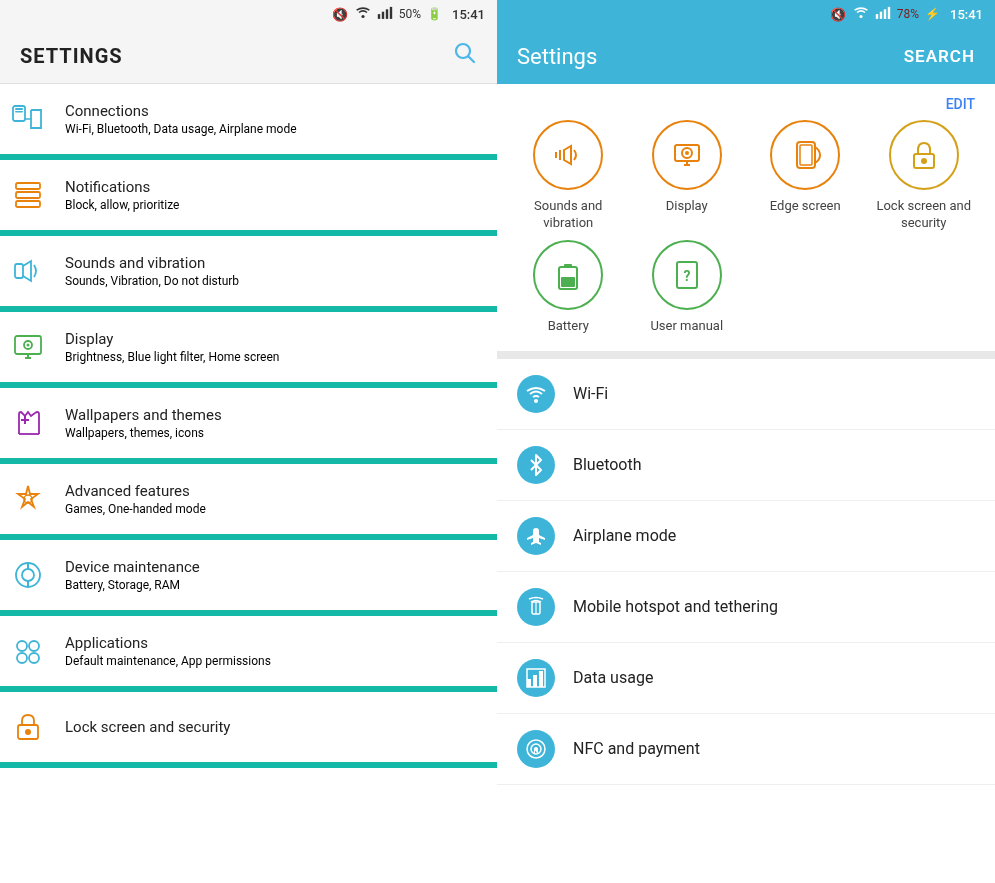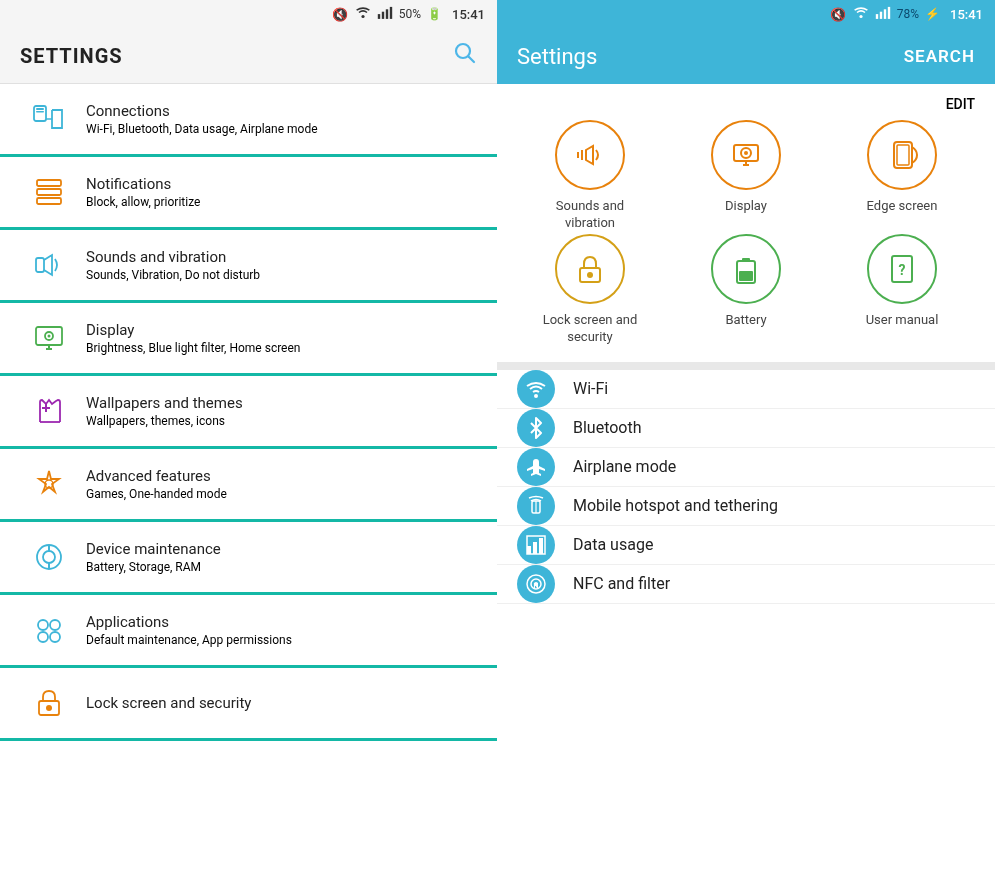--- a/index.html
+++ b/index.html
@@ -58,22 +58,22 @@
 
     .settings-list {
       flex: 1;
       overflow-y: auto;
       background: #fff;
     }
 
     .settings-item {
       display: flex;
       align-items: center;
-      padding: 14px 28px;
-      border-bottom: 3px solid #14b8a6;
+      padding: 14px 7px;
+      border-bottom: 6px solid #14b8a6;
       cursor: pointer;
     }
 
     .settings-item-icon {
       width: 42px;
       height: 42px;
       display: flex;
       align-items: center;
       justify-content: center;
       margin-right: 16px;
@@ -148,29 +148,29 @@
     }
 
     .favorites-edit {
       display: flex;
       justify-content: flex-end;
       padding: 4px 20px 8px 20px;
     }
 
     .favorites-edit-text {
       font-size: 14px;
-      color: #000000;
+      color: #3b82f6;
       font-weight: 500;
       cursor: pointer;
     }
 
     .favorites-grid {
       display: grid;
-      grid-template-columns: repeat(3, 1fr);
-      gap: 2px;
+      grid-template-columns: repeat(4, 1fr);
+      gap: 8px;
       padding: 0 16px;
     }
 
     .favorite-item {
       display: flex;
       flex-direction: column;
       align-items: center;
       cursor: pointer;
     }
 
@@ -200,21 +200,21 @@
 
     .right-list {
       flex: 1;
       overflow-y: auto;
       background: #fff;
     }
 
     .right-list-item {
       display: flex;
       align-items: center;
-      padding: 0 20px;
+      padding: 16px 20px;
       border-bottom: 1px solid #efefef;
       cursor: pointer;
     }
 
     .right-list-icon {
       width: 38px;
       height: 38px;
       border-radius: 50%;
       background: #3eb5d8;
       display: flex;
@@ -422,21 +422,21 @@
       </svg>
     </span>
     <span>
       <svg width="16" height="13" viewBox="0 0 20 16">
         <rect x="1" y="10" width="3" height="6" fill="#fff"></rect>
         <rect x="6" y="7" width="3" height="9" fill="#fff"></rect>
         <rect x="11" y="4" width="3" height="12" fill="#fff"></rect>
         <rect x="16" y="1" width="3" height="15" fill="#fff"></rect>
       </svg>
     </span>
-    <span style="font-size:12px; color:#0c4a6e;">78%</span>
+    <span style="font-size:12px; color:#7f1d1d;">78%</span>
     <span style="font-size:12px;">⚡</span>
     <span style="font-size:13px; font-weight:500; color:#fff; margin-left:4px;">15:41</span>
   </div>
 
   <div class="right-header">
     <span class="right-header-title">Settings</span>
     <span class="right-header-search">SEARCH</span>
   </div>
 
   <div class="favorites-section">
@@ -574,18 +574,18 @@
 
     <div class="right-list-item">
       <div class="right-list-icon">
         <svg width="22" height="22" viewBox="0 0 22 22">
           <circle cx="11" cy="11" r="9" fill="none" stroke="#fff" stroke-width="1.5"></circle>
           <circle cx="11" cy="11" r="5" fill="none" stroke="#fff" stroke-width="1.5"></circle>
           <circle cx="11" cy="11" r="2" fill="#fff"></circle>
           <text x="11" y="15" text-anchor="middle" font-size="7" fill="#fff" font-weight="bold">N</text>
         </svg>
       </div>
-      <span class="right-list-title">NFC and filter</span>
+      <span class="right-list-title">NFC and payment</span>
     </div>
 
   </div>
 
 </div>
 
 </body></html>

